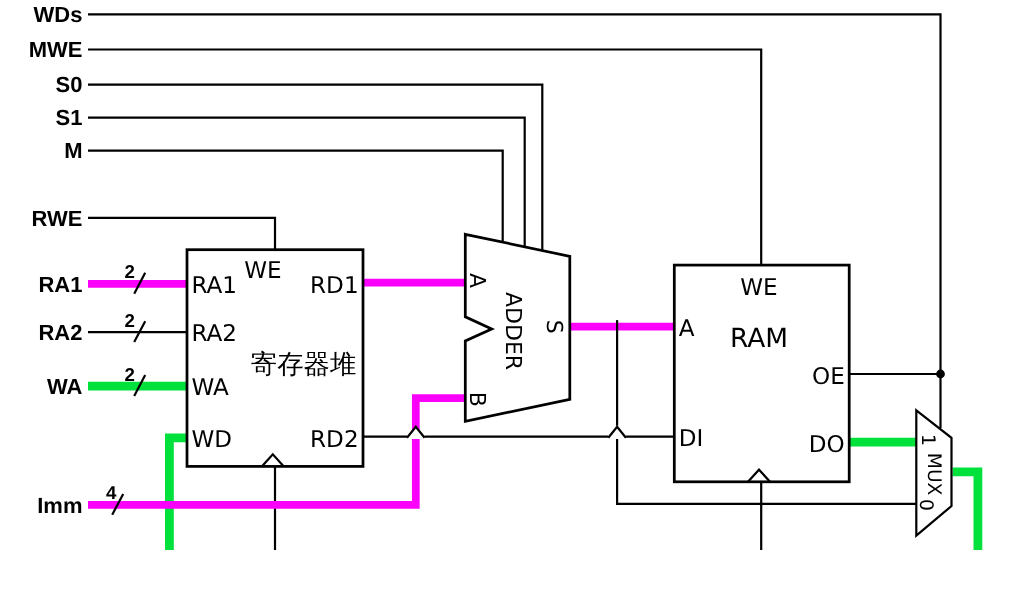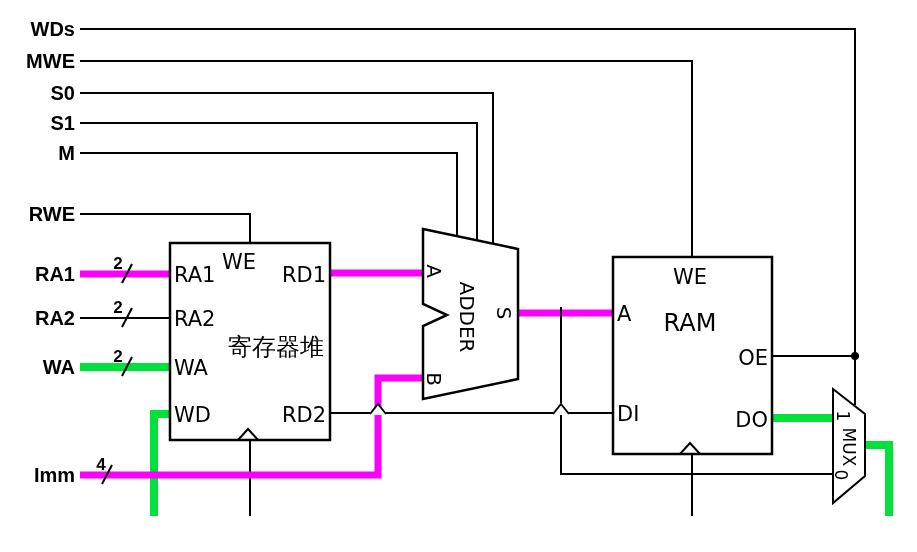--- a/index.html
+++ b/index.html
@@ -1,16 +1,16 @@
 <!DOCTYPE html>
 <html style="--bg: #ffffff; --wire: #000000; --mag: #fb00fb; --grn: #00e13c; --fill: #ffffff;"><head>
 <meta charset="utf-8">
 <style>
   html,body{margin:0;padding:0;background:#ffffff;}
-  .stage{position:relative;width:917px;height:500px;background:var(--bg,#fff);overflow:hidden;margin-top:16px;}
+  .stage{position:relative;width:917px;height:500px;background:var(--bg,#fff);overflow:hidden;}
   svg{display:block;}
   
   .wire{stroke:var(--wire,#000);stroke-width:2;fill:none;}
   .mag{stroke:var(--mag,#fb00fb);stroke-width:7;fill:none;}
   .grn{stroke:var(--grn,#00e13c);stroke-width:8;fill:none;}
   .blockshape{fill:var(--fill,#fff);stroke:var(--wire,#000);stroke-width:2.5;}
   .hopmask{fill:var(--fill,#fff);stroke:none;}
   .dot{fill:var(--wire,#000);stroke:none;}
   
   text{fill:#000;}

